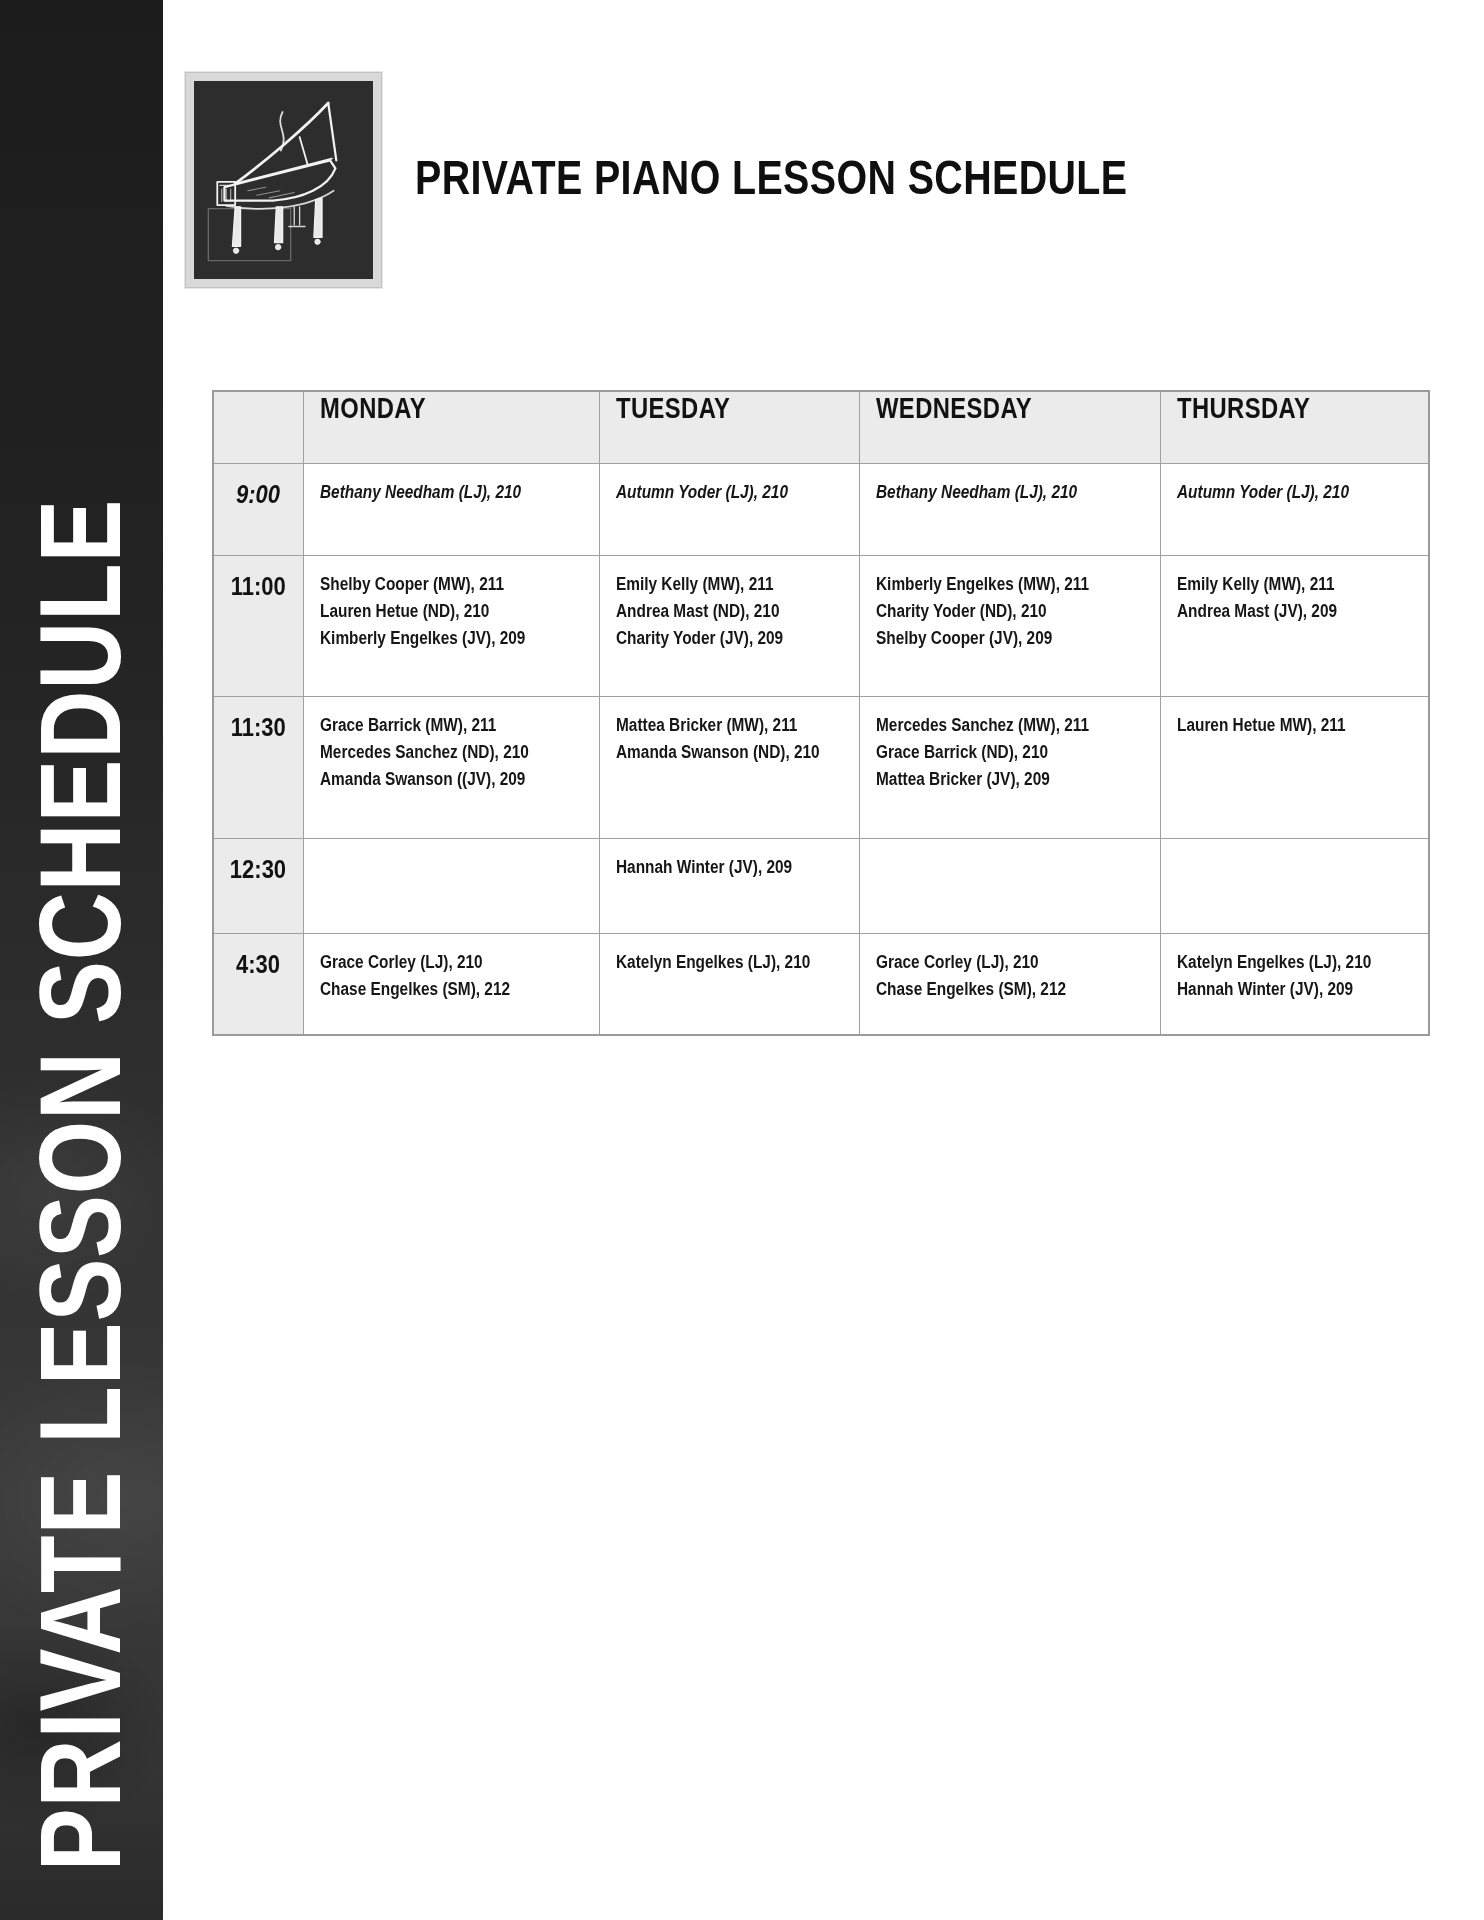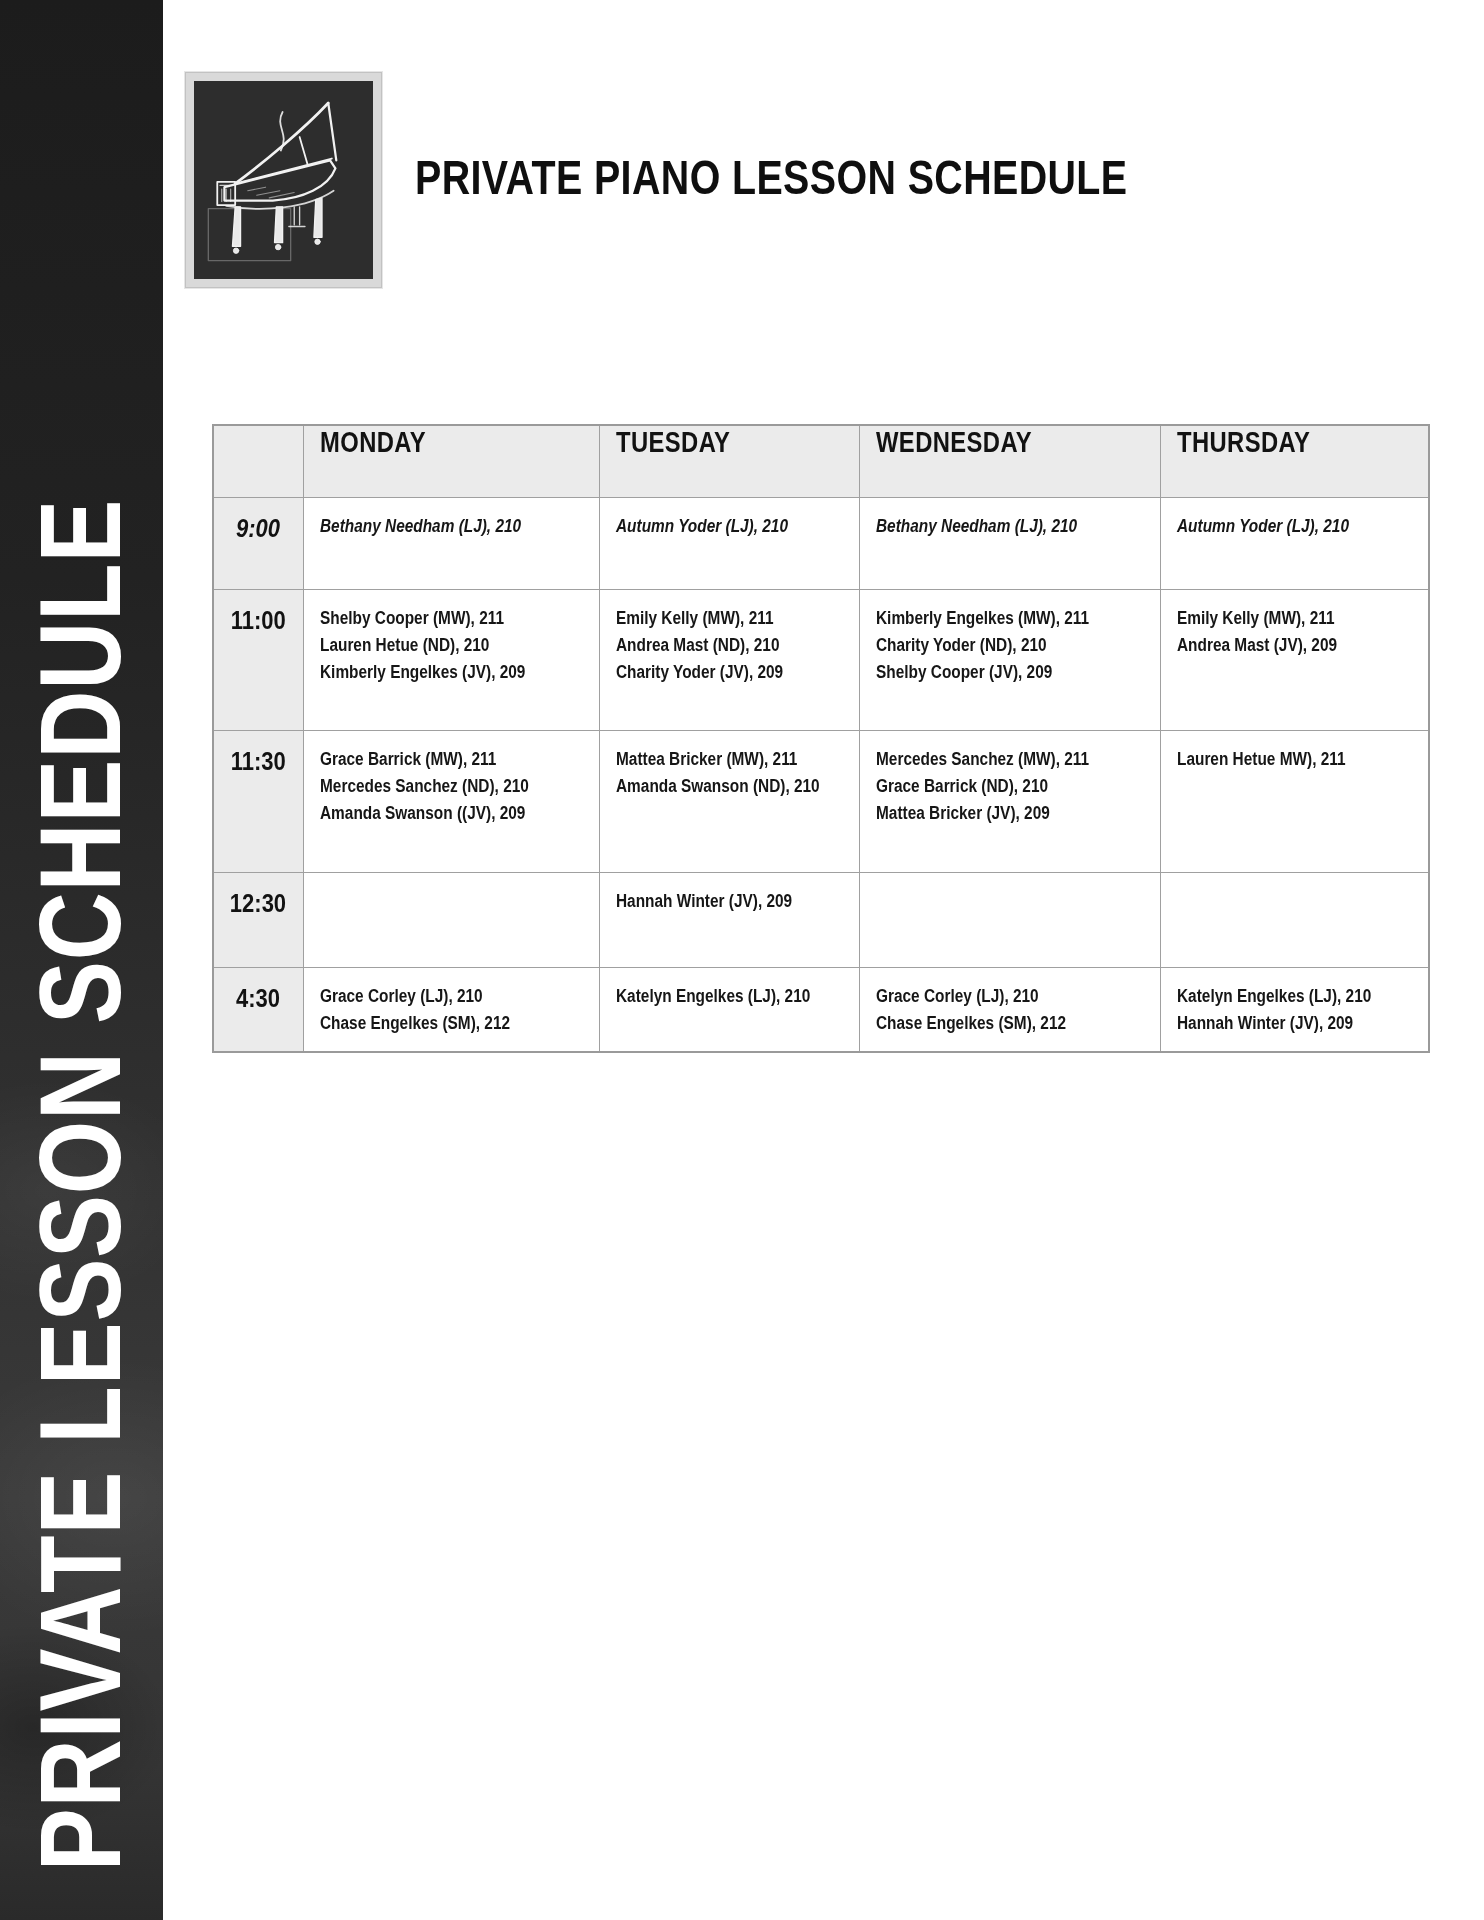--- a/index.html
+++ b/index.html
@@ -40,21 +40,21 @@
 
   .page-title {
     position:absolute; left:415px; top:150px;
     font-size:48px; font-weight:bold; color:#0f0f0f;
     white-space:nowrap; letter-spacing:0.5px;
   }
   .cond { display:inline-block; transform:scaleX(0.82); transform-origin:0 50%; }
 
   
   table.schedule {
-    position:absolute; left:212px; top:424px;
+    position:absolute; left:212px; top:390px;
     width:1216px;
     border-collapse:collapse; table-layout:fixed;
     border:2px solid #9a9a9a;
   }
   table.schedule th, table.schedule td {
     border:1.5px solid #a0a0a0;
     vertical-align:top;
   }
   table.schedule thead tr { height:72px; }
   th.corner, th.day-h, th.time { background:#ebebeb; }
@@ -72,21 +72,21 @@
   td.slot { background:#ffffff; padding:15px 10px 10px 16px;margin-left:20px; }
   .cell-text {
     font-size:17.5px; font-weight:bold; line-height:1.55;
     white-space:pre-line; letter-spacing:0px; color:#161616;
     transform:scaleX(0.88); transform-origin:0 0; width:113%;
   }
   #sched-body tr:nth-child(1) { height:92px;font-style:italic; }
   #sched-body tr:nth-child(2) { height:141px;padding-left:8px; }
   #sched-body tr:nth-child(3) { height:142px; }
   #sched-body tr:nth-child(4) { height:95px; }
-  #sched-body tr:nth-child(5) { height:85px; }
+  #sched-body tr:nth-child(5) { height:102px; }
 </style>
 </head>
 <body>
 
 <div class="page">
 
   <aside class="sidebar">
     <div class="sidebar-text">PRIVATE LESSON SCHEDULE</div>
   </aside>
 

